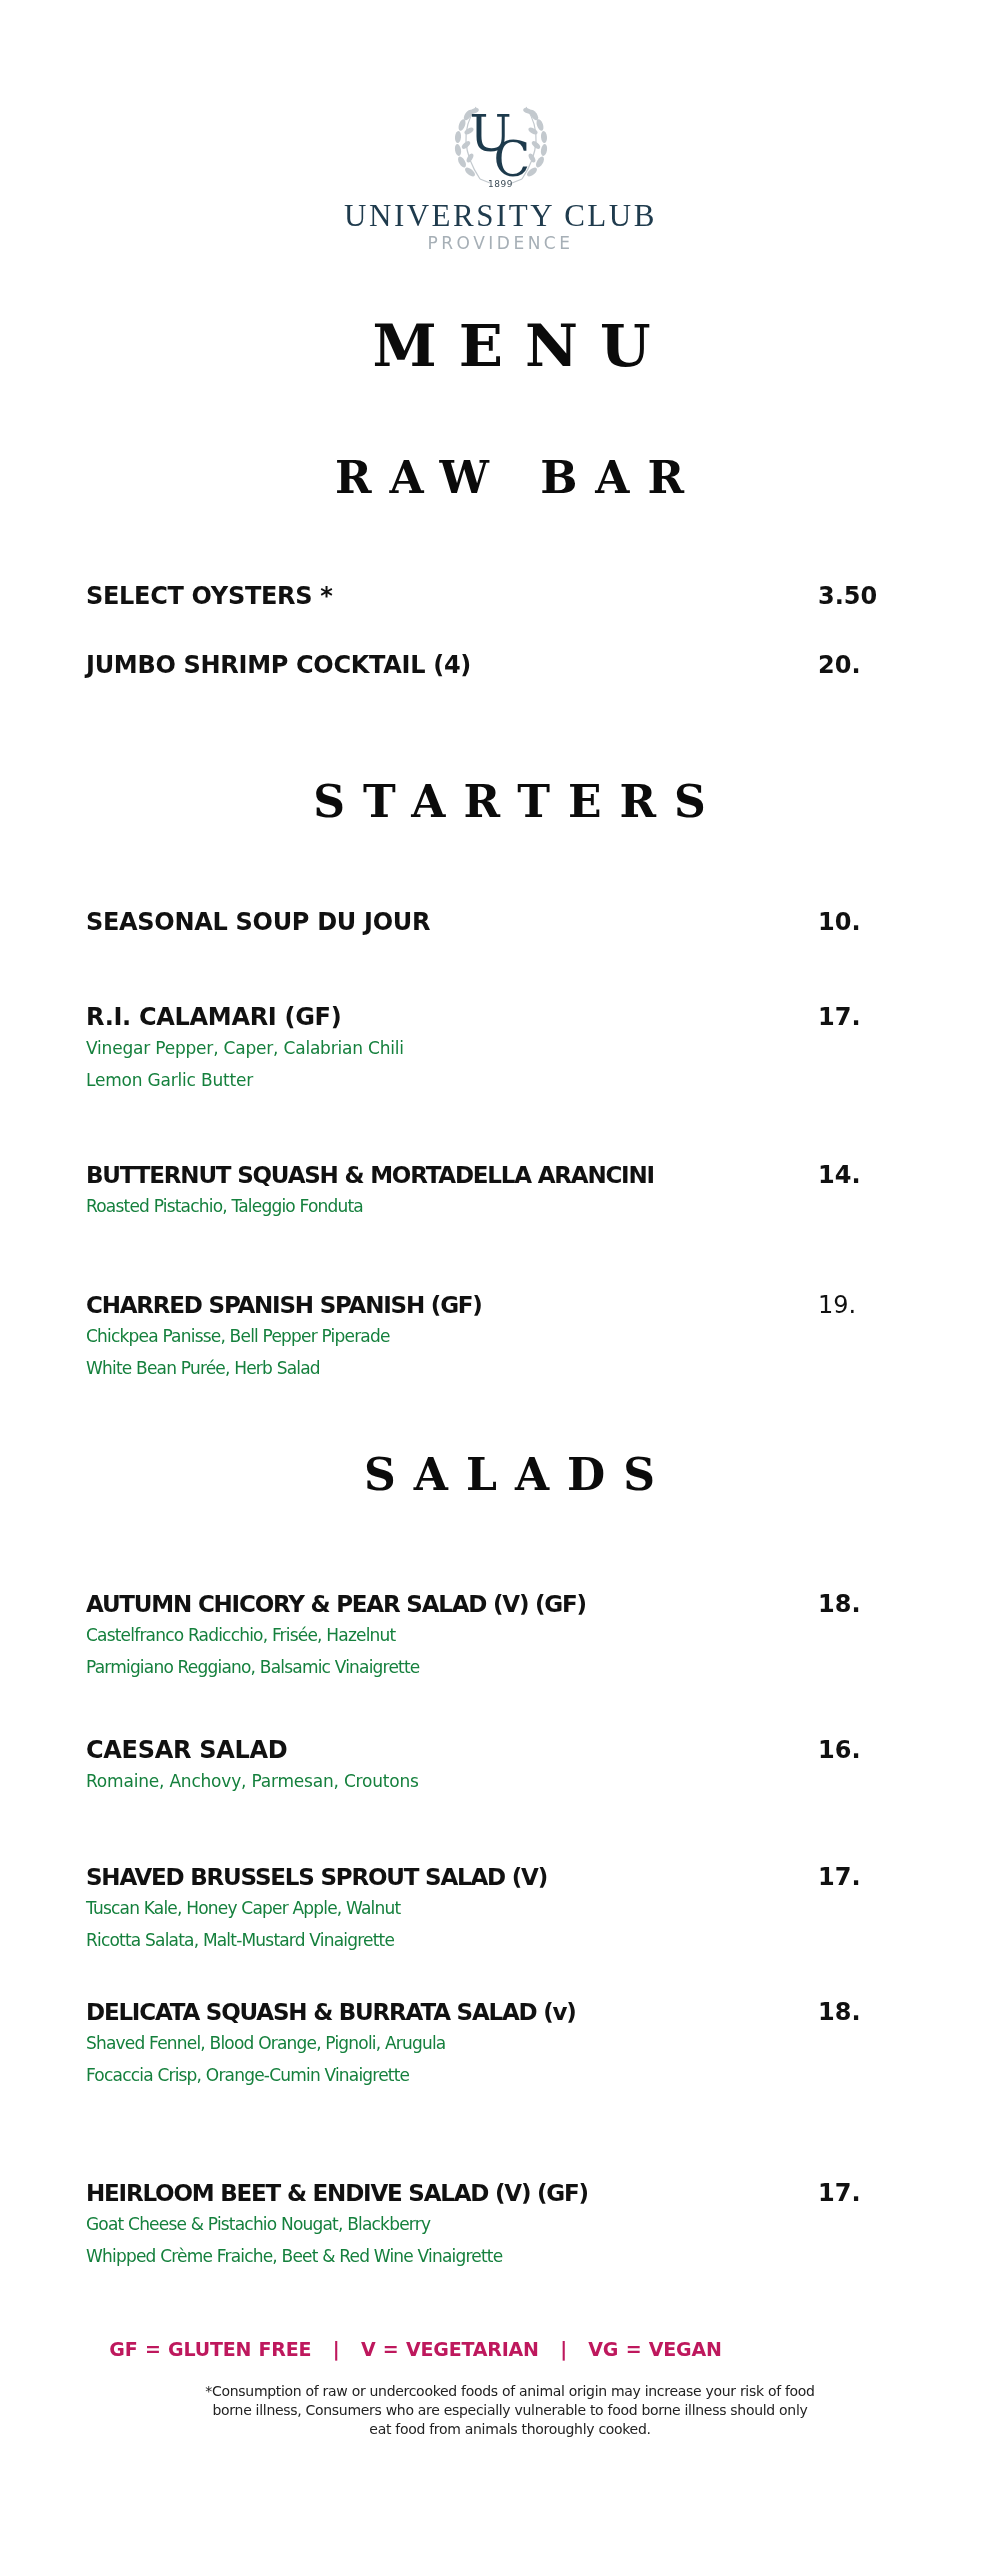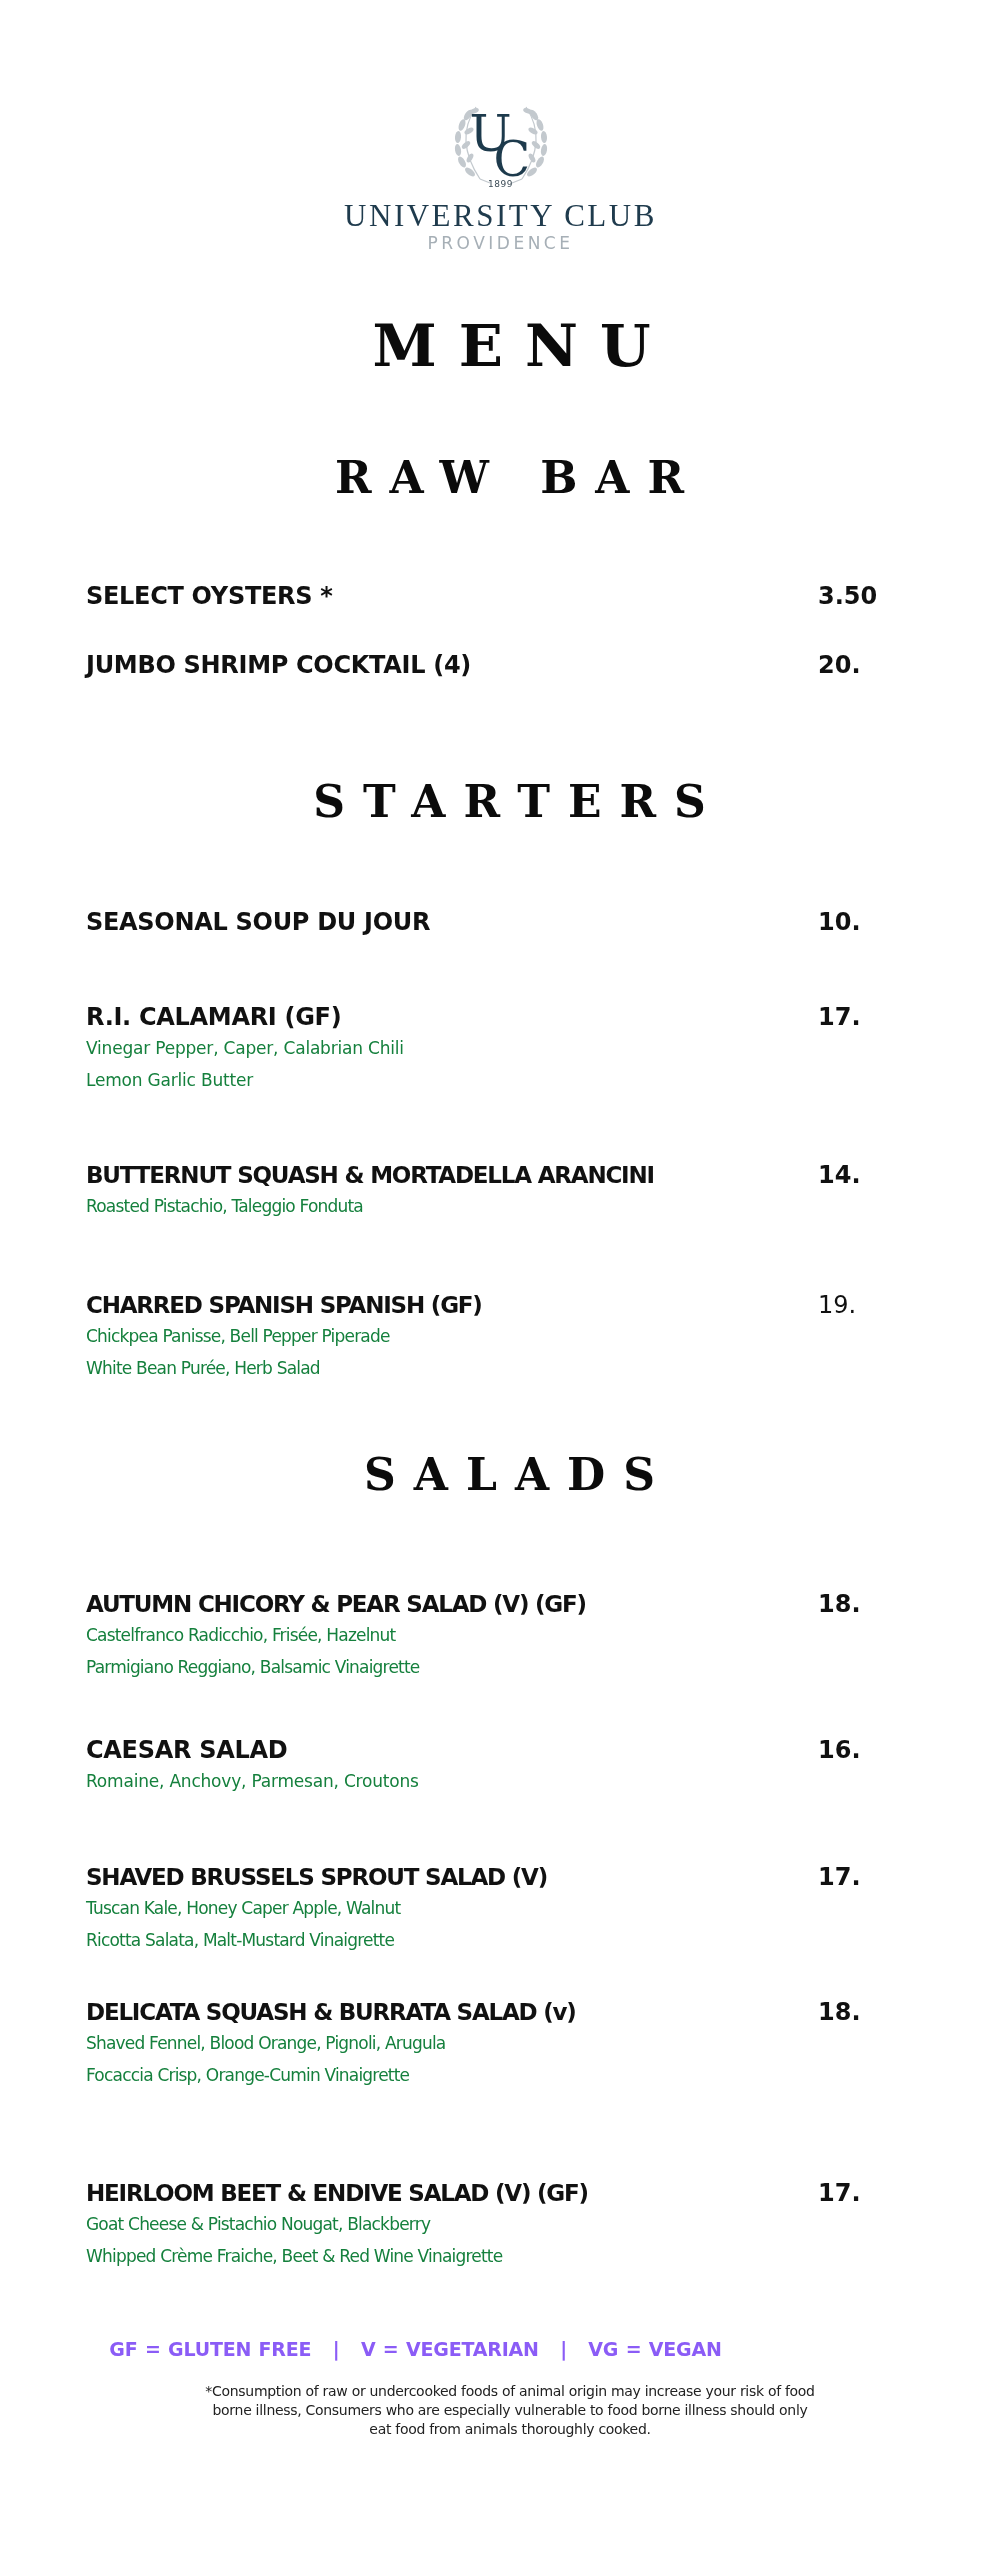--- a/index.html
+++ b/index.html
@@ -24,21 +24,21 @@
   
   .item { position: absolute; left: 86px; width: 830px; }
   .item-name { font-family: "DejaVu Sans", sans-serif; font-weight: bold; font-size: 24px; color: #111; line-height: 30px; white-space: nowrap; letter-spacing: -0.3px; }
   .item-name.condensed { letter-spacing: -1.2px; font-size: 23px; }
   .item-desc { font-family: "DejaVu Sans", sans-serif; font-size: 17px; color: #15803d; line-height: 32px; white-space: nowrap; letter-spacing: -0.2px; }
   .item-desc.condensed { letter-spacing: -0.8px; }
   .price { position: absolute; left: 732px; top: 0; font-family: "DejaVu Sans", sans-serif; font-weight: bold; font-size: 24px; line-height: 30px; color: #111; }
   .price.light { font-weight: normal; }
 
   
-  .legend { position: absolute; left: 0; width: 831px; top: 2338px; text-align: center; font-family: "DejaVu Sans", sans-serif; font-weight: bold; font-size: 19px; color: #8b5cf6; letter-spacing: -0.2px; word-spacing: 1px; }
+  .legend { position: absolute; left: 0; width: 831px; top: 2338px; text-align: center; font-family: "DejaVu Sans", sans-serif; font-weight: bold; font-size: 19px; color: #be185d; letter-spacing: -0.2px; word-spacing: 1px; }
   .legend .sep { display: inline-block; margin: 0 14px; }
   .disclaimer { position: absolute; left: 200px; width: 620px; top: 2382px; text-align: center; font-family: "DejaVu Sans", sans-serif; font-size: 14px; line-height: 19px; color: #222; letter-spacing: -0.3px; }
 </style>
 </head>
 <body>
 
 <div class="page">
 
   <div class="logo">
     <div class="crest">

